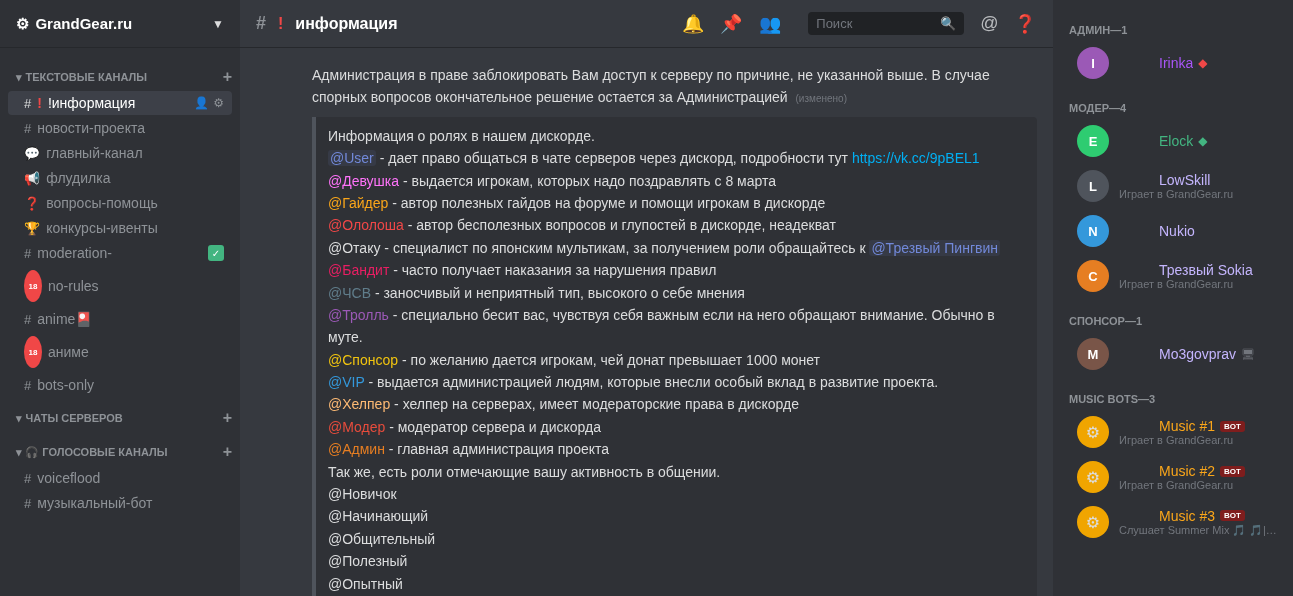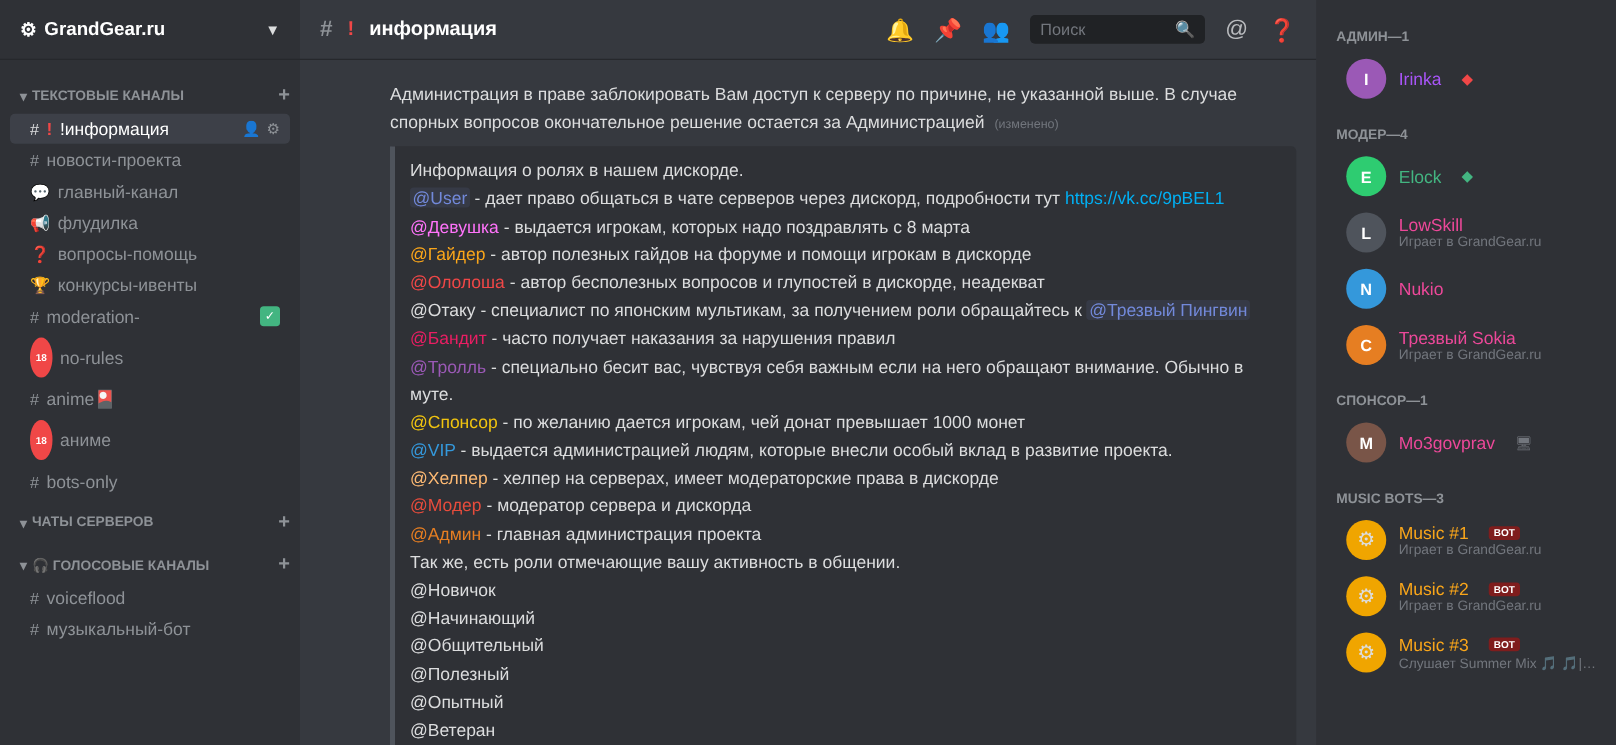--- a/index.html
+++ b/index.html
@@ -196,21 +196,22 @@
       cursor: pointer;
     }
 
     .search-bar {
       background: #202225;
       border-radius: 4px;
       padding: 4px 8px;
       display: flex;
       align-items: flex-start;
       gap: 6px;
-      width: 140px;
+      width: 156px;
+      margin-left: 11px;
     }
 
     .search-input {
       background: none;
       border: none;
       outline: none;
       color: #dcddde;
       font-size: 13px;
       width: 100%;
     }
@@ -325,27 +326,28 @@
     }
 
     .member-info {
       flex: 1;
       min-width: 0;
     }
 
     .member-name-row {
       display: flex;
       align-items: center;
-      gap: 16px;
+      gap: 5px;
+      margin-left: 40px;
     }
 
     .member-name {
       font-size: 14px;
       font-weight: 500;
-      color: #ec4899;
+      color: #c4b5fd;
       white-space: nowrap;
       overflow: hidden;
       text-overflow: ellipsis;
     }
 
     .member-name.purple { color: #a855f7; }
     .member-name.green { color: #43b581; }
     .member-name.yellow { color: #faa61a; }
 
     .member-status {
@@ -547,20 +549,24 @@
       <div class="message-text">
         <span>@Отаку</span>
         <span> - специалист по японским мультикам, за получением роли обращайтесь к </span>
         <span class="mention">@Трезвый Пингвин</span>
       </div>
       <div class="message-text">
         <span class="role-bandit">@Бандит</span>
         <span> - часто получает наказания за нарушения правил</span>
       </div>
       <div class="message-text">
+        <span class="role-ncb">@ЧСВ</span>
+        <span> - заносчивый и неприятный тип, высокого о себе мнения</span>
+      </div>
+      <div class="message-text">
         <span class="role-troll">@Тролль</span>
         <span> - специально бесит вас, чувствуя себя важным если на него обращают внимание. Обычно в муте.</span>
       </div>
       <div class="message-text">
         <span class="role-sponsor">@Спонсор</span>
         <span> - по желанию дается игрокам, чей донат превышает 1000 монет</span>
       </div>
       <div class="message-text">
         <span class="role-vip">@VIP</span>
         <span> - выдается администрацией людям, которые внесли особый вклад в развитие проекта.</span>

